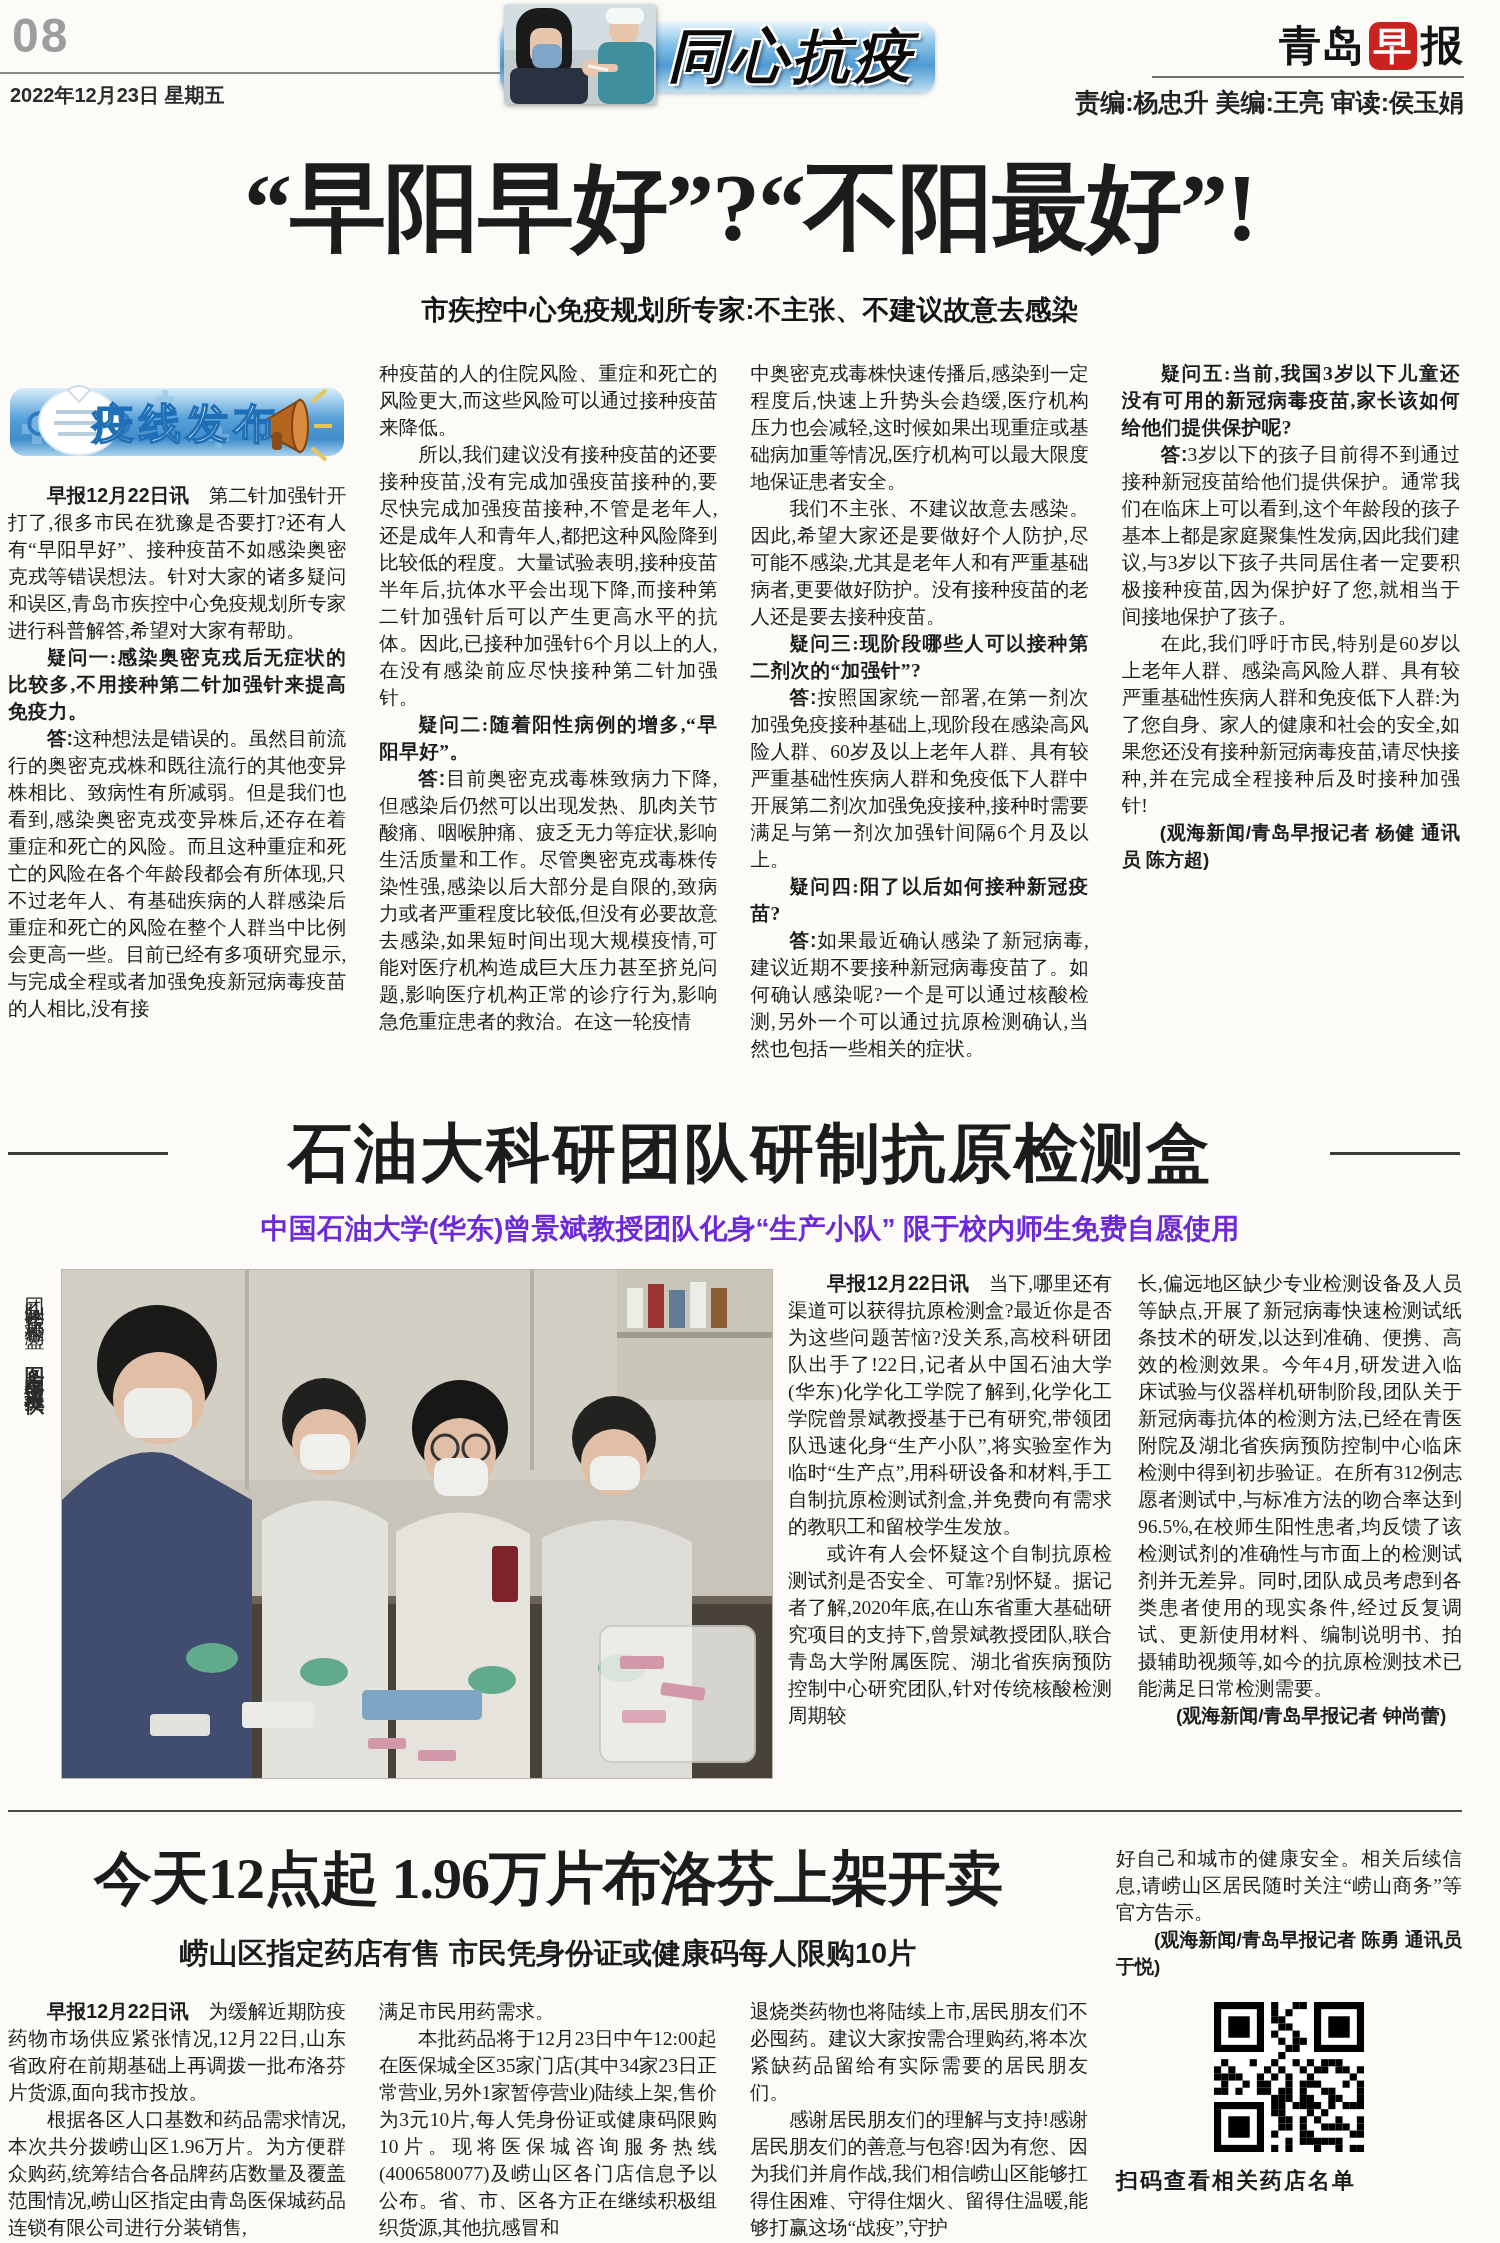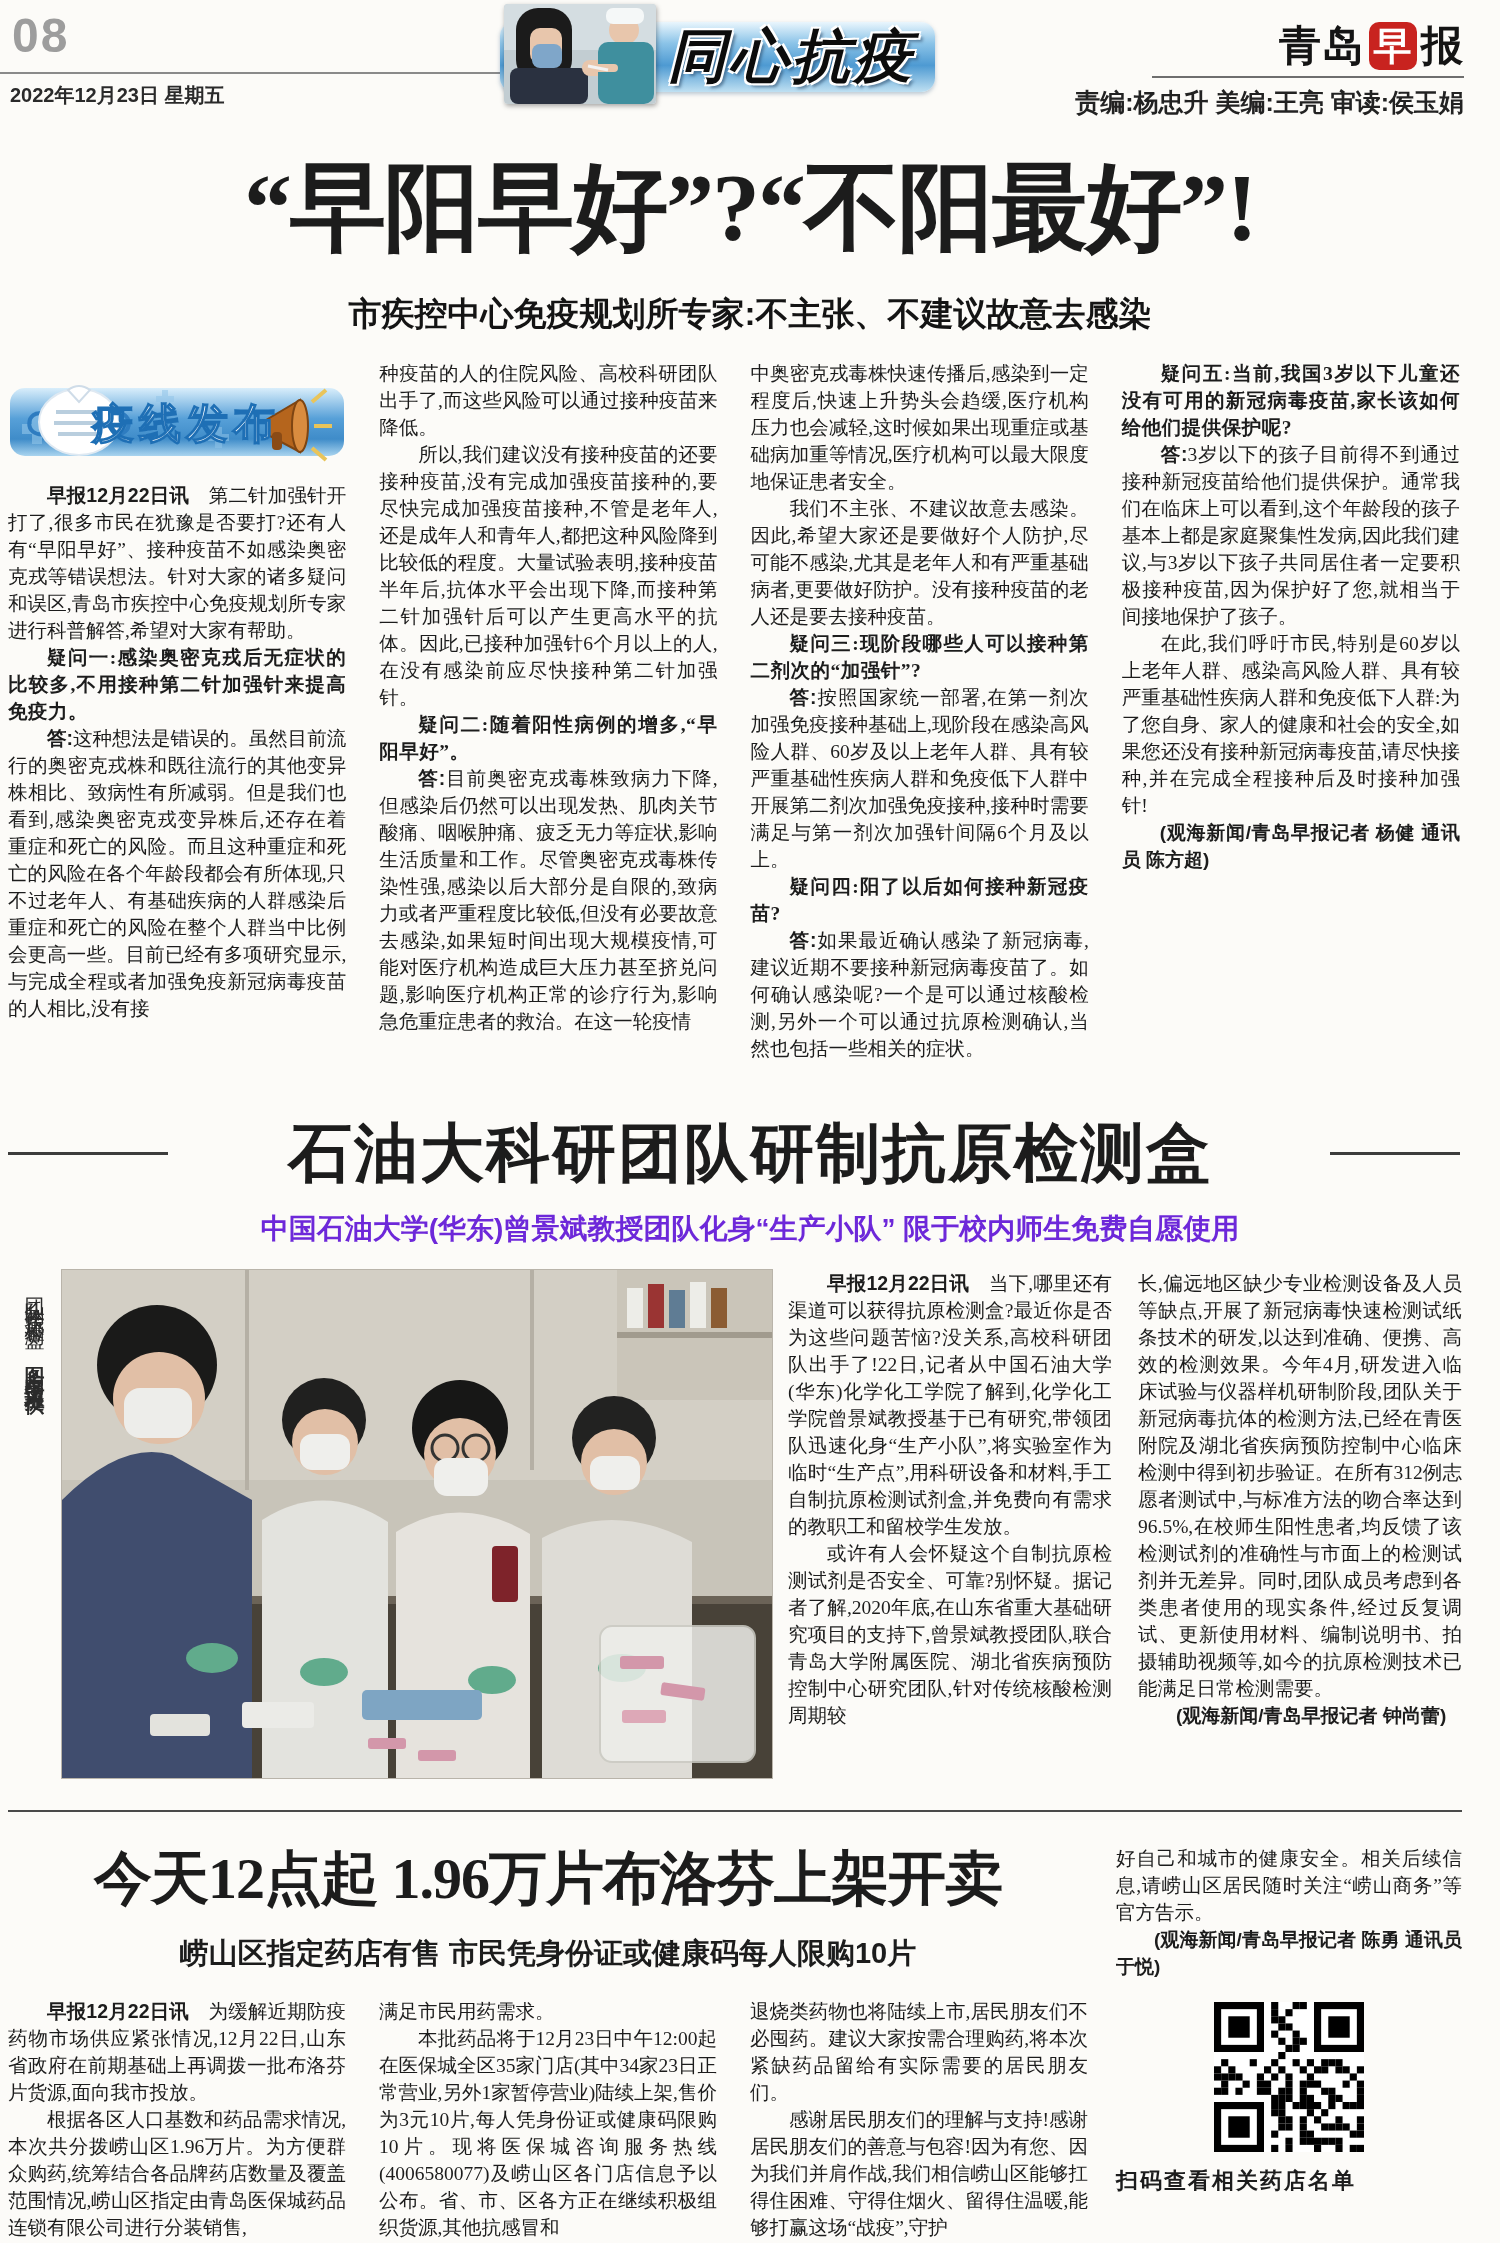--- a/index.html
+++ b/index.html
@@ -25,21 +25,21 @@
   .brand{right:36px;top:18px;display:flex;align-items:center;font-family:"Liberation Sans",sans-serif;
          font-weight:900;font-size:42px;color:#141414;letter-spacing:1px;}
   .brand-box{width:48px;height:48px;background:#c8231f;border-radius:10px;color:#fff;font-size:38px;
          display:flex;align-items:center;justify-content:center;margin:0 4px;}
   .right-rule{left:1152px;right:36px;top:76px;border-top:2px solid #6e6e6e;}
   .credits{right:36px;top:86px;font-size:25px;font-weight:700;color:#222;}
 
   
   .a1-headline{left:0;right:0;top:138px;text-align:center;font-size:96px;line-height:1.45;
       font-weight:900;letter-spacing:-2px;white-space:nowrap;}
-  .a1-subhead{left:0;right:0;top:292px;text-align:center;font-size:33px;font-weight:900;color:#141414;}
+  .a1-subhead{left:0;right:0;top:292px;text-align:center;font-size:27px;font-weight:900;color:#141414;}
   .cols{display:flex;overflow:hidden;}
   .cols .col{flex:1;min-width:0;}
   .a1-cols{left:8px;top:360px;width:1452px;height:728px;gap:33px;}
   .a1-cols .col:first-child{padding-top:122px;}
   .badge{left:8px;top:368px;width:338px;height:104px;}
 
   
   .para{margin:0;font-size:19.5px;line-height:27px;text-align:justify;text-indent:2em;}
   .para.cont{text-indent:0;}
   .para.q{font-weight:700;letter-spacing:.5px;}
@@ -147,21 +147,21 @@
     <text x="178" y="70" text-anchor="middle" font-size="42" font-weight="bold" font-family="Liberation Sans, sans-serif" fill="#ffffff" stroke="#1e6fb5" stroke-width="1.4" letter-spacing="5">疫线发布</text>
   </svg>
 
   <div class="abs cols a1-cols">
       <div class="col">
         <p class="para lead"><strong>早报12月22日讯</strong>　第二针加强针开打了,很多市民在犹豫是否要打?还有人有“早阳早好”、接种疫苗不如感染奥密克戎等错误想法。针对大家的诸多疑问和误区,青岛市疾控中心免疫规划所专家进行科普解答,希望对大家有帮助。</p>
         <p class="para q">疑问一:感染奥密克戎后无症状的比较多,不用接种第二针加强针来提高免疫力。</p>
         <p class="para p"><strong>答:</strong>这种想法是错误的。虽然目前流行的奥密克戎株和既往流行的其他变异株相比、致病性有所减弱。但是我们也看到,感染奥密克戎变异株后,还存在着重症和死亡的风险。而且这种重症和死亡的风险在各个年龄段都会有所体现,只不过老年人、有基础疾病的人群感染后重症和死亡的风险在整个人群当中比例会更高一些。目前已经有多项研究显示,与完成全程或者加强免疫新冠病毒疫苗的人相比,没有接</p>
       </div>
       <div class="col">
-        <p class="para cont">种疫苗的人的住院风险、高校科研团队出手了,而这些风险可以通过接种疫苗来降低。</p>
+        <p class="para cont">种疫苗的人的住院风险、重症和死亡的风险更大,而这些风险可以通过接种疫苗来降低。</p>
         <p class="para p">所以,我们建议没有接种疫苗的还要接种疫苗,没有完成加强疫苗接种的,要尽快完成加强疫苗接种,不管是老年人,还是成年人和青年人,都把这种风险降到比较低的程度。大量试验表明,接种疫苗半年后,抗体水平会出现下降,而接种第二针加强针后可以产生更高水平的抗体。因此,已接种加强针6个月以上的人,在没有感染前应尽快接种第二针加强针。</p>
         <p class="para q">疑问二:随着阳性病例的增多,“早阳早好”。</p>
         <p class="para p"><strong>答:</strong>目前奥密克戎毒株致病力下降,但感染后仍然可以出现发热、肌肉关节酸痛、咽喉肿痛、疲乏无力等症状,影响生活质量和工作。尽管奥密克戎毒株传染性强,感染以后大部分是自限的,致病力或者严重程度比较低,但没有必要故意去感染,如果短时间出现大规模疫情,可能对医疗机构造成巨大压力甚至挤兑问题,影响医疗机构正常的诊疗行为,影响急危重症患者的救治。在这一轮疫情</p>
       </div>
       <div class="col">
         <p class="para cont">中奥密克戎毒株快速传播后,感染到一定程度后,快速上升势头会趋缓,医疗机构压力也会减轻,这时候如果出现重症或基础病加重等情况,医疗机构可以最大限度地保证患者安全。</p>
         <p class="para p">我们不主张、不建议故意去感染。因此,希望大家还是要做好个人防护,尽可能不感染,尤其是老年人和有严重基础病者,更要做好防护。没有接种疫苗的老人还是要去接种疫苗。</p>
         <p class="para q">疑问三:现阶段哪些人可以接种第二剂次的“加强针”?</p>
         <p class="para p"><strong>答:</strong>按照国家统一部署,在第一剂次加强免疫接种基础上,现阶段在感染高风险人群、60岁及以上老年人群、具有较严重基础性疾病人群和免疫低下人群中开展第二剂次加强免疫接种,接种时需要满足与第一剂次加强针间隔6个月及以上。</p>
         <p class="para q">疑问四:阳了以后如何接种新冠疫苗?</p>

